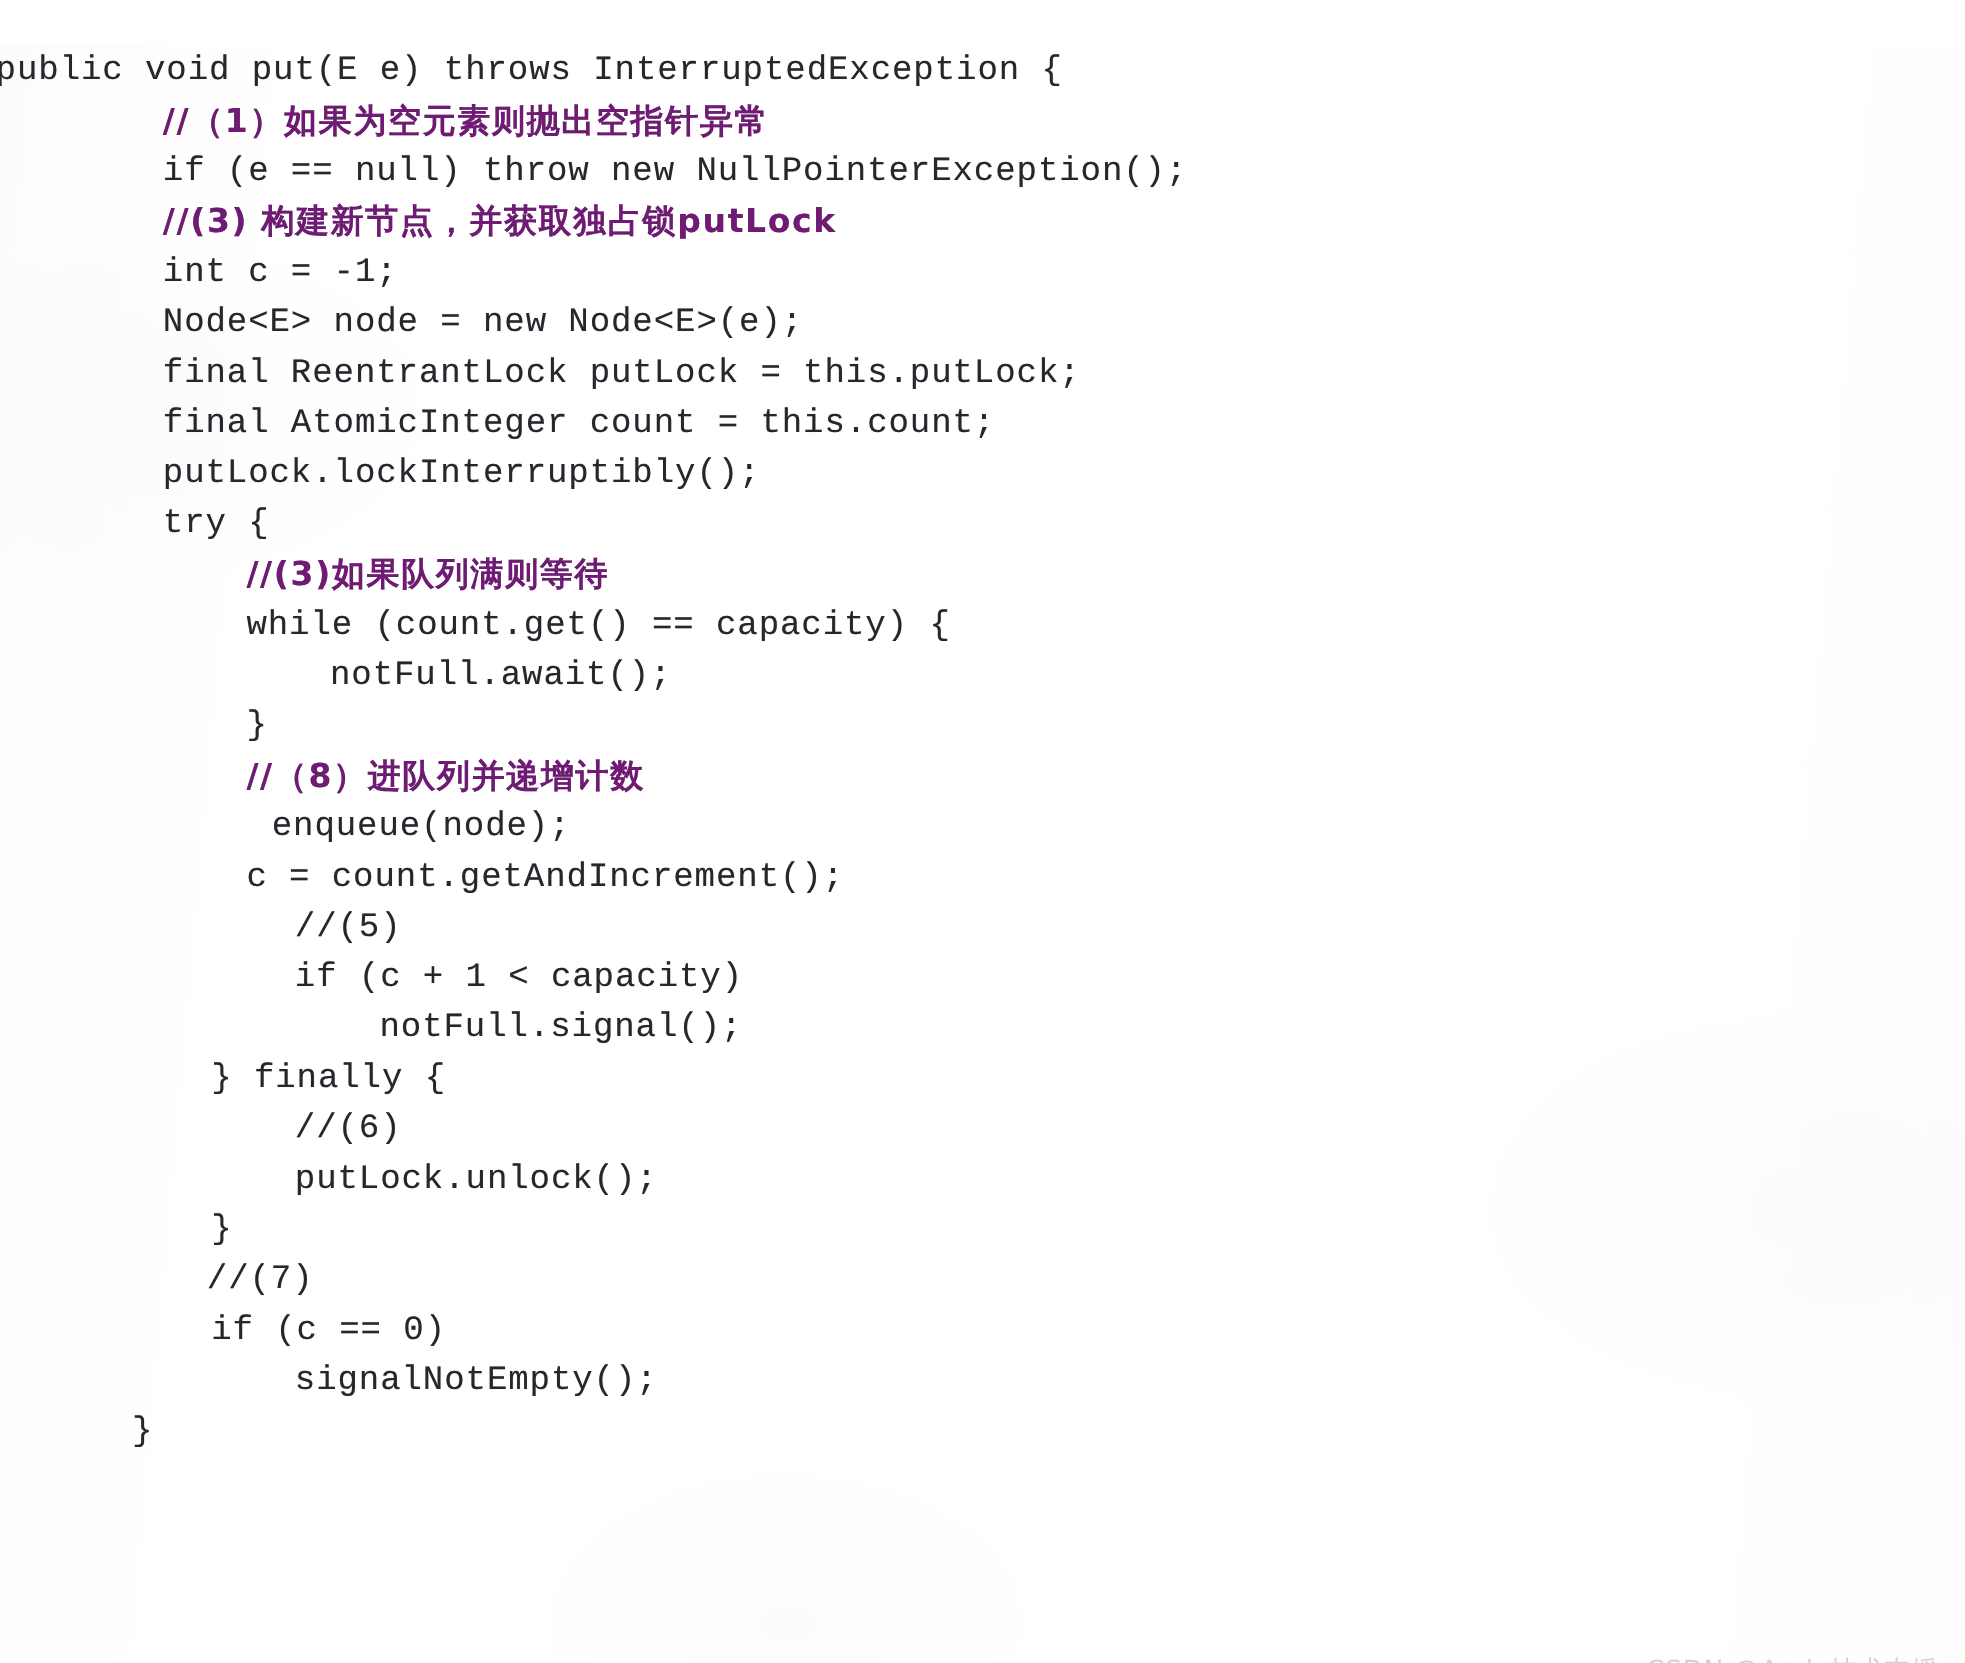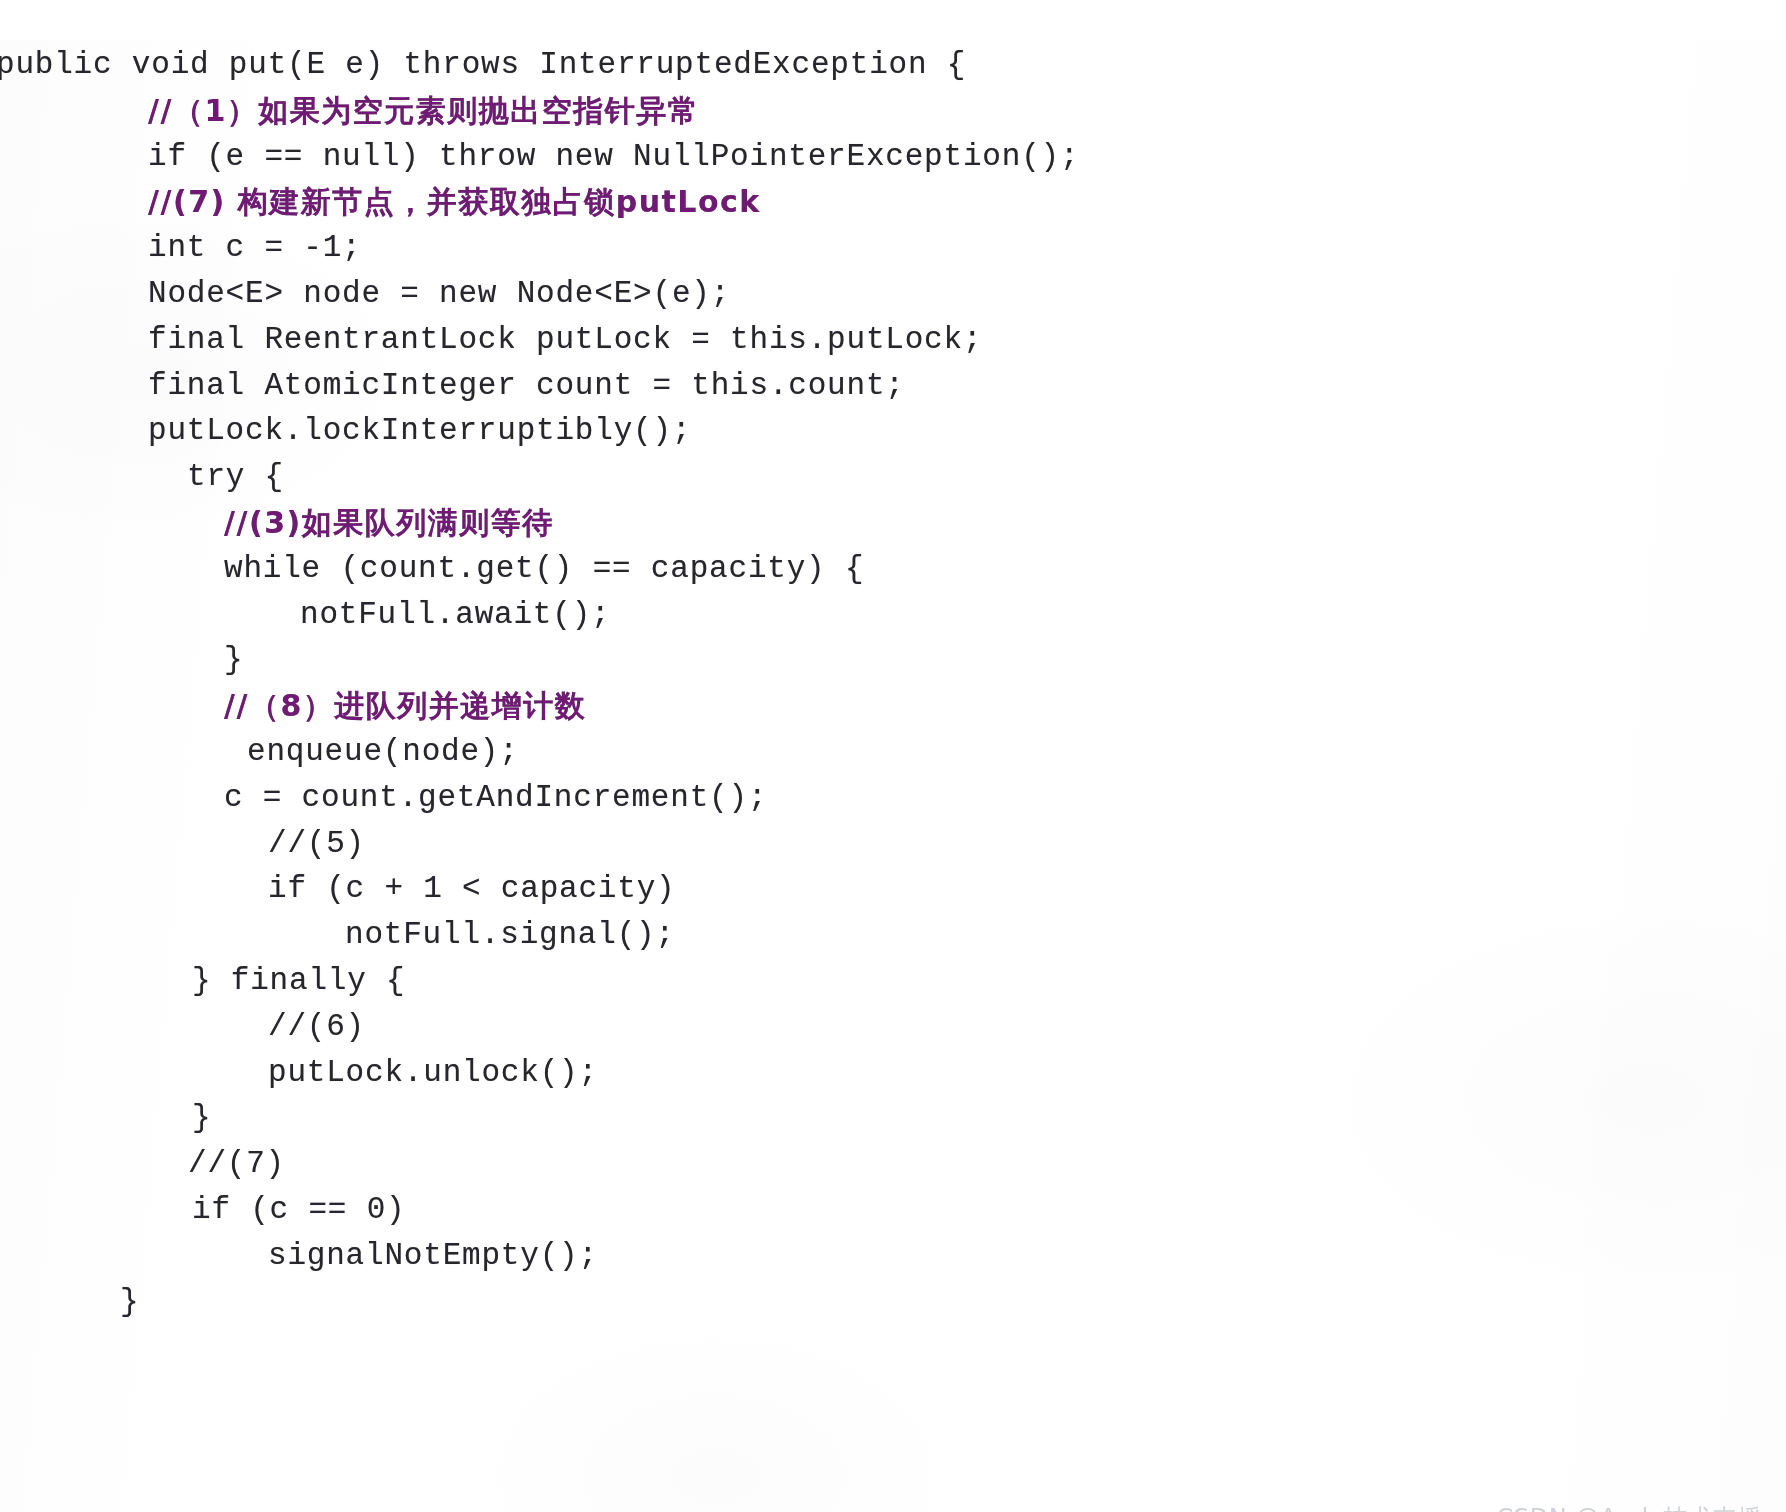--- a/index.html
+++ b/index.html
@@ -76,27 +76,27 @@
 <body>
 
 <div id="page">
 
   <div id="paper-texture"></div>
 
   <div id="code-block">
       <div class="code-line" style="position: absolute; left: 0px; top: 2px;"><span class="seg-code" style="margin-left: -4px;">public void put(E e) throws InterruptedException {</span></div>
       <div class="code-line" style="position: absolute; left: 0px; top: 47.8px;"><span class="seg-cjk" style="margin-left: 148px;">//（1）如果为空元素则抛出空指针异常</span></div>
       <div class="code-line" style="position: absolute; left: 0px; top: 93.6px;"><span class="seg-code" style="margin-left: 148px;">if (e == null) throw new NullPointerException();</span></div>
-      <div class="code-line" style="position: absolute; left: 0px; top: 139.4px;"><span class="seg-cjk" style="margin-left: 148px;">//(7) 构建新节点，并获取独占锁putLock</span></div>
+      <div class="code-line" style="position: absolute; left: 0px; top: 139.4px;"><span class="seg-cjk" style="margin-left: 148px;">//(3) 构建新节点，并获取独占锁putLock</span></div>
       <div class="code-line" style="position: absolute; left: 0px; top: 185.2px;"><span class="seg-code" style="margin-left: 148px;">int c = -1;</span></div>
       <div class="code-line" style="position: absolute; left: 0px; top: 231px;"><span class="seg-code" style="margin-left: 148px;">Node&lt;E&gt; node = new Node&lt;E&gt;(e);</span></div>
       <div class="code-line" style="position: absolute; left: 0px; top: 276.8px;"><span class="seg-code" style="margin-left: 148px;">final ReentrantLock putLock = this.putLock;</span></div>
       <div class="code-line" style="position: absolute; left: 0px; top: 322.6px;"><span class="seg-code" style="margin-left: 148px;">final AtomicInteger count = this.count;</span></div>
       <div class="code-line" style="position: absolute; left: 0px; top: 368.4px;"><span class="seg-code" style="margin-left: 148px;">putLock.lockInterruptibly();</span></div>
-      <div class="code-line" style="position: absolute; left: 0px; top: 414.2px; padding-left: 39px;"><span class="seg-code" style="margin-left: 148px;">try {</span></div>
+      <div class="code-line" style="position: absolute; left: 0px; top: 414.2px;"><span class="seg-code" style="margin-left: 148px;">try {</span></div>
       <div class="code-line" style="position: absolute; left: 0px; top: 460px;"><span class="seg-cjk" style="margin-left: 224px;">//(3)如果队列满则等待</span></div>
       <div class="code-line" style="position: absolute; left: 0px; top: 505.8px;"><span class="seg-code" style="margin-left: 224px; text-align: right;">while (count.get() == capacity) {</span></div>
       <div class="code-line" style="position: absolute; left: 0px; top: 551.6px;"><span class="seg-code" style="margin-left: 300px;">notFull.await();</span></div>
       <div class="code-line" style="position: absolute; left: 0px; top: 597.4px;"><span class="seg-code" style="margin-left: 224px;">}</span></div>
       <div class="code-line" style="position: absolute; left: 0px; top: 643.2px;"><span class="seg-cjk" style="margin-left: 224px;">//（8）进队列并递增计数</span></div>
       <div class="code-line" style="position: absolute; left: 0px; top: 689px; padding-left: 23px;"><span class="seg-code" style="margin-left: 224px;">enqueue(node);</span></div>
       <div class="code-line" style="position: absolute; left: 0px; top: 734.8px;"><span class="seg-code" style="margin-left: 224px;">c = count.getAndIncrement();</span></div>
       <div class="code-line" style="position: absolute; left: 0px; top: 780.6px;"><span class="seg-code" style="margin-left: 268px;">//(5)</span></div>
       <div class="code-line" style="position: absolute; left: 0px; top: 826.4px;"><span class="seg-code" style="margin-left: 268px;">if (c + 1 &lt; capacity)</span></div>
       <div class="code-line" style="position: absolute; left: 0px; top: 872.2px;"><span class="seg-code" style="margin-left: 345px;">notFull.signal();</span></div>

